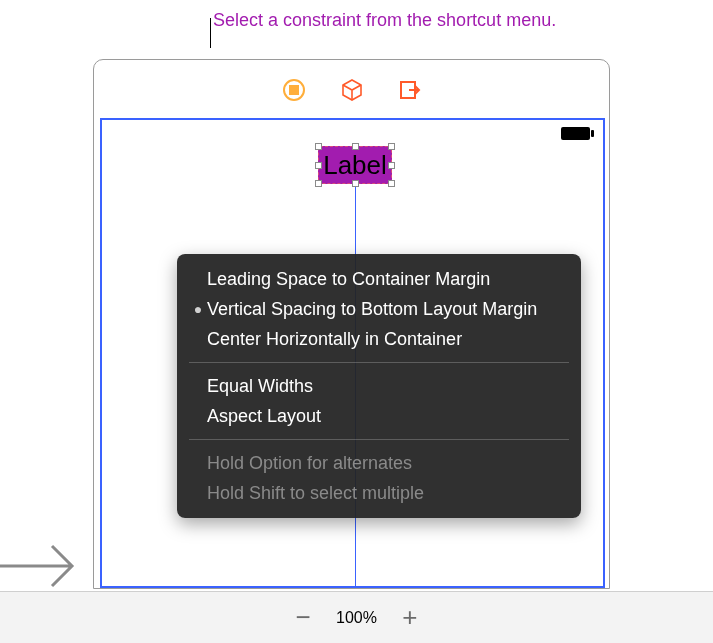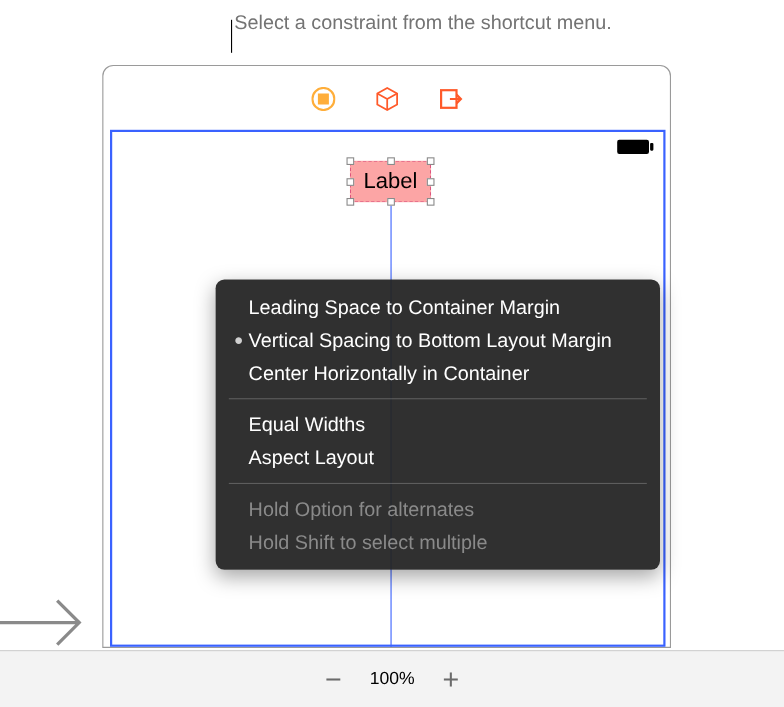--- a/index.html
+++ b/index.html
@@ -2,21 +2,21 @@
 <html><head>
 <meta charset="utf-8">
 <style>
   * { box-sizing: border-box; margin: 0; padding: 0; }
   html, body { width: 713px; height: 643px; font-family: -apple-system, "Helvetica Neue", Arial, sans-serif; background: #fff; overflow: hidden; }
   .caption {
     position: absolute;
     left: 213px;
     top: 10px;
     font-size: 18px;
-    color: #737373;
+    color: #a21caf;
   }
   .pointer-line {
     position: absolute;
     left: 210px;
     top: 18px;
     width: 1px;
     height: 245px;
     background: #000;
   }
   .pointer-foot {
@@ -80,41 +80,41 @@
     position: absolute;
     left: 216px;
     top: 26px;
     width: 74px;
     height: 38px;
     border: 1px dashed #d94c7a;
     border-radius: 2px;
     display: flex;
     align-items: center;
     justify-content: center;
-    font-size: 20px;
+    font-size: 26px;
     color: #000;
-    background: #fca5a5;
+    background: #a21caf;
   }
   .handle {
     position: absolute;
     width: 7px; height: 7px;
     border: 1px solid #8a8a8a;
     background: #fff;
   }
   .guide-line {
     position: absolute;
     left: 253px;
     top: 64px;
     width: 1px;
     height: 404px;
     background: #3a62ff;
   }
   .context-menu {
     position: absolute;
-    left: 196px;
+    left: 177px;
     top: 254px;
     width: 404px;
     background: rgba(35,35,35,0.94);
     border-radius: 8px;
     box-shadow: 0 6px 18px rgba(0,0,0,0.35);
     padding: 10px 0;
     color: #fff;
   }
   .menu-item {
     display: flex;

